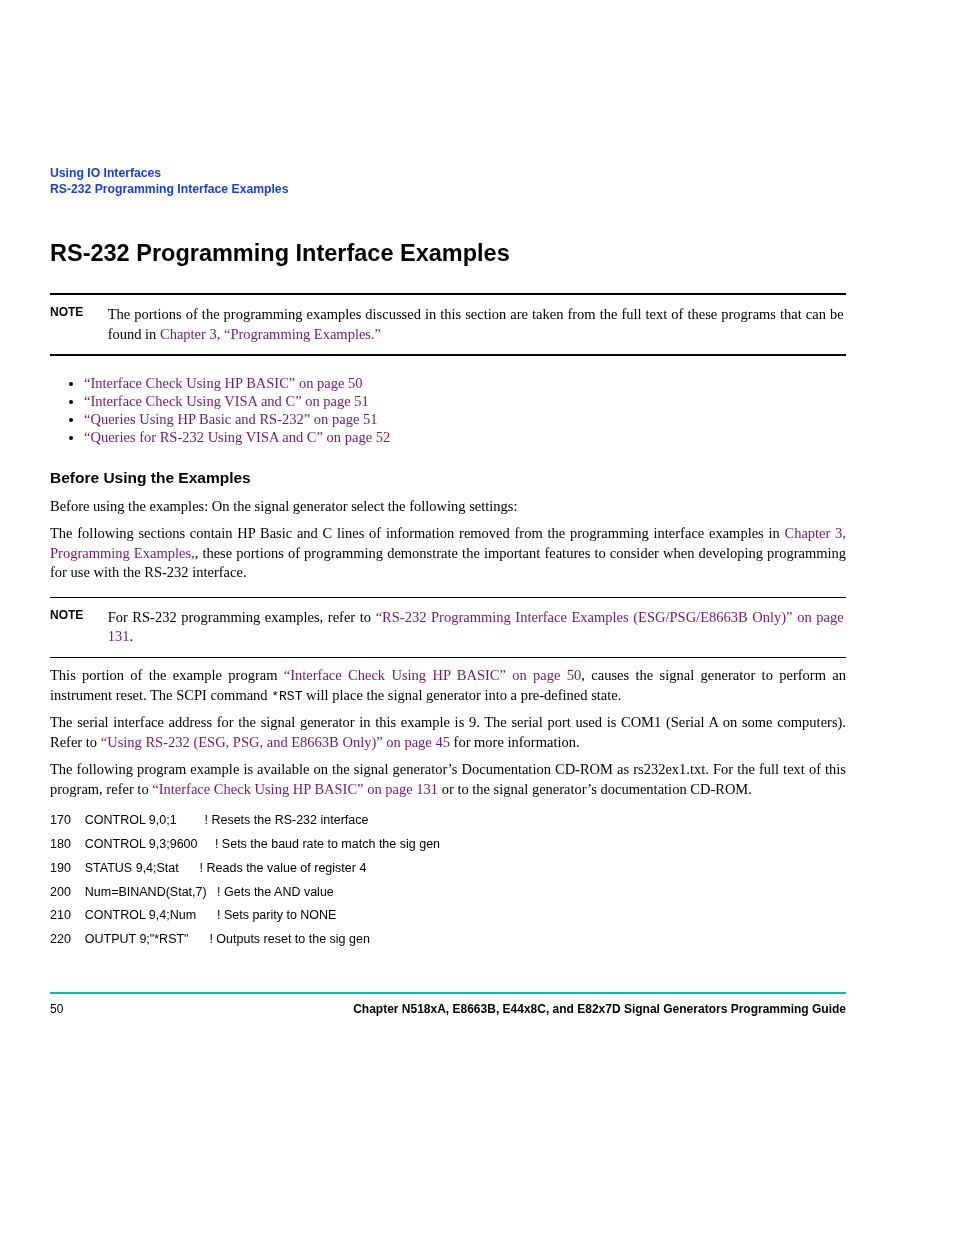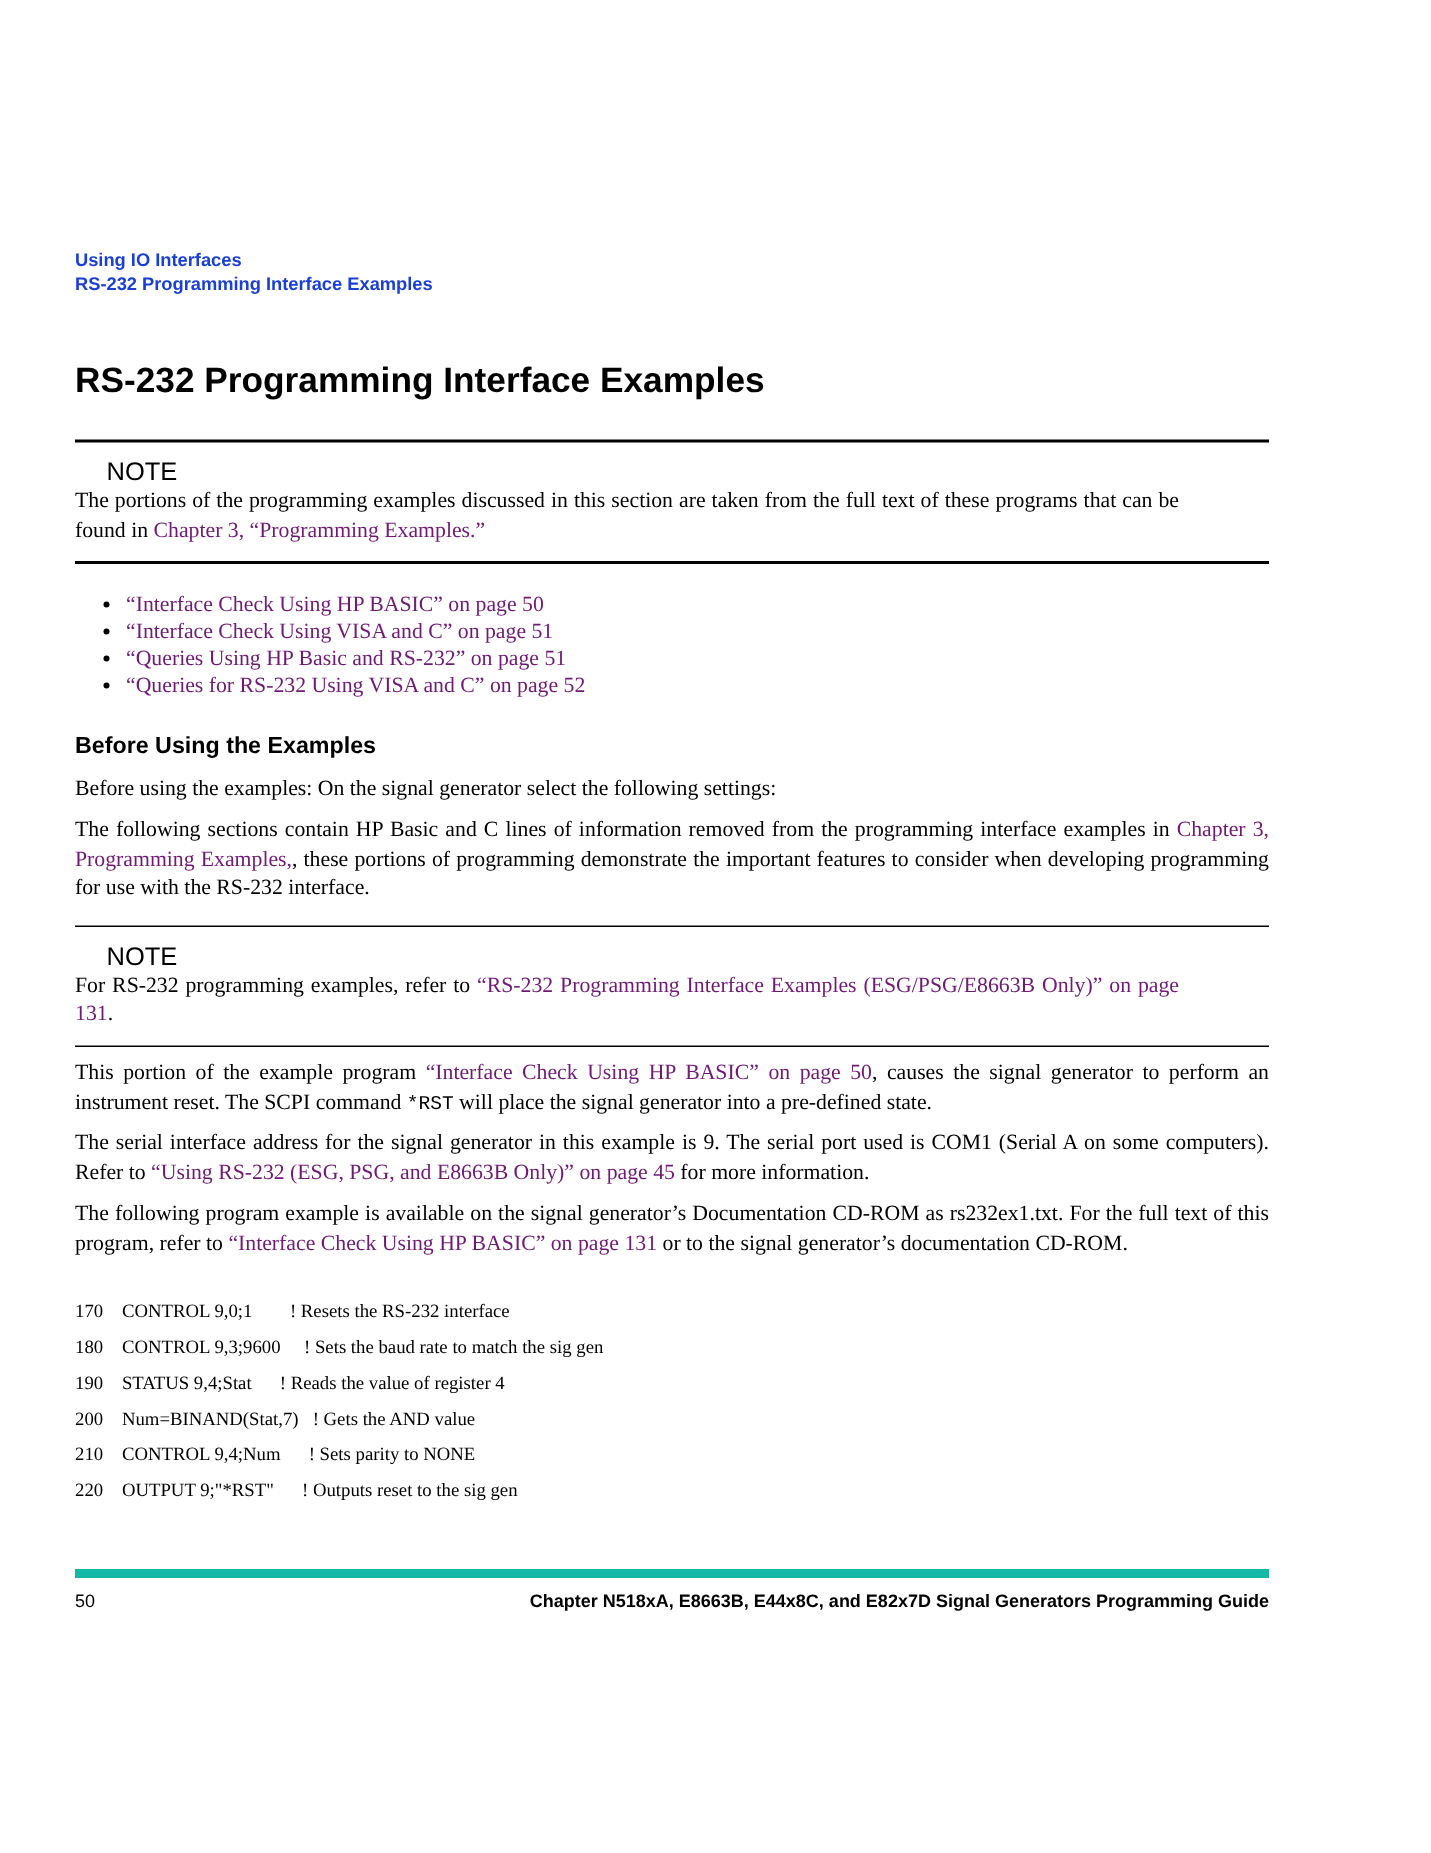--- a/index.html
+++ b/index.html
@@ -31,26 +31,25 @@
     margin: 0 0 26px 0;
   }
   .rule { border-top: 2px solid #000; height:0; }
   .rule-thin { border-top: 1px solid #000; height:0; }
   .note-block {
     margin: 0;
     padding: 10px 0;
   }
   .note-label {
     font-family: Arial, Helvetica, sans-serif;
-    font-weight: normal;
-    font-size: 17px;
+    font-weight: bold;
+    font-size: 12px;
     display: inline-block;
     vertical-align: top;
     width: 54px;
-    margin-left: 21px;
   }
   .note-body {
     display: inline-block;
     vertical-align: top;
     width: calc(100% - 60px);
     line-height: 1.35;
     text-align: justify;
   }
   a.link { color: #701a75; text-decoration: none; }
   ul.bul {
@@ -66,28 +65,28 @@
     font-size: 15.5px;
     font-weight: bold;
     margin: 22px 0 10px 0;
   }
   p.body {
     margin: 8px 0;
     line-height: 1.35;
     text-align: justify;
   }
   .code-block {
-    font-family: Liberation Serif, serif;
+    font-family: Liberation Sans, sans-serif;
     font-size: 12.5px;
     line-height: 1.9;
     white-space: pre;
-    margin-top: 24px;
+    margin-top: 10px;
   }
   .footer {
-    border-top: 6px solid #14b8a6;
+    border-top: 2px solid #14b8a6;
     margin-top: 40px;
     padding-top: 8px;
     font-family: Arial, Helvetica, sans-serif;
     font-size: 12px;
     display: flex;
     justify-content: space-between;
   }
   .mono { font-family: "Courier New", monospace; font-size: 13px; }
 </style>
 </head>

